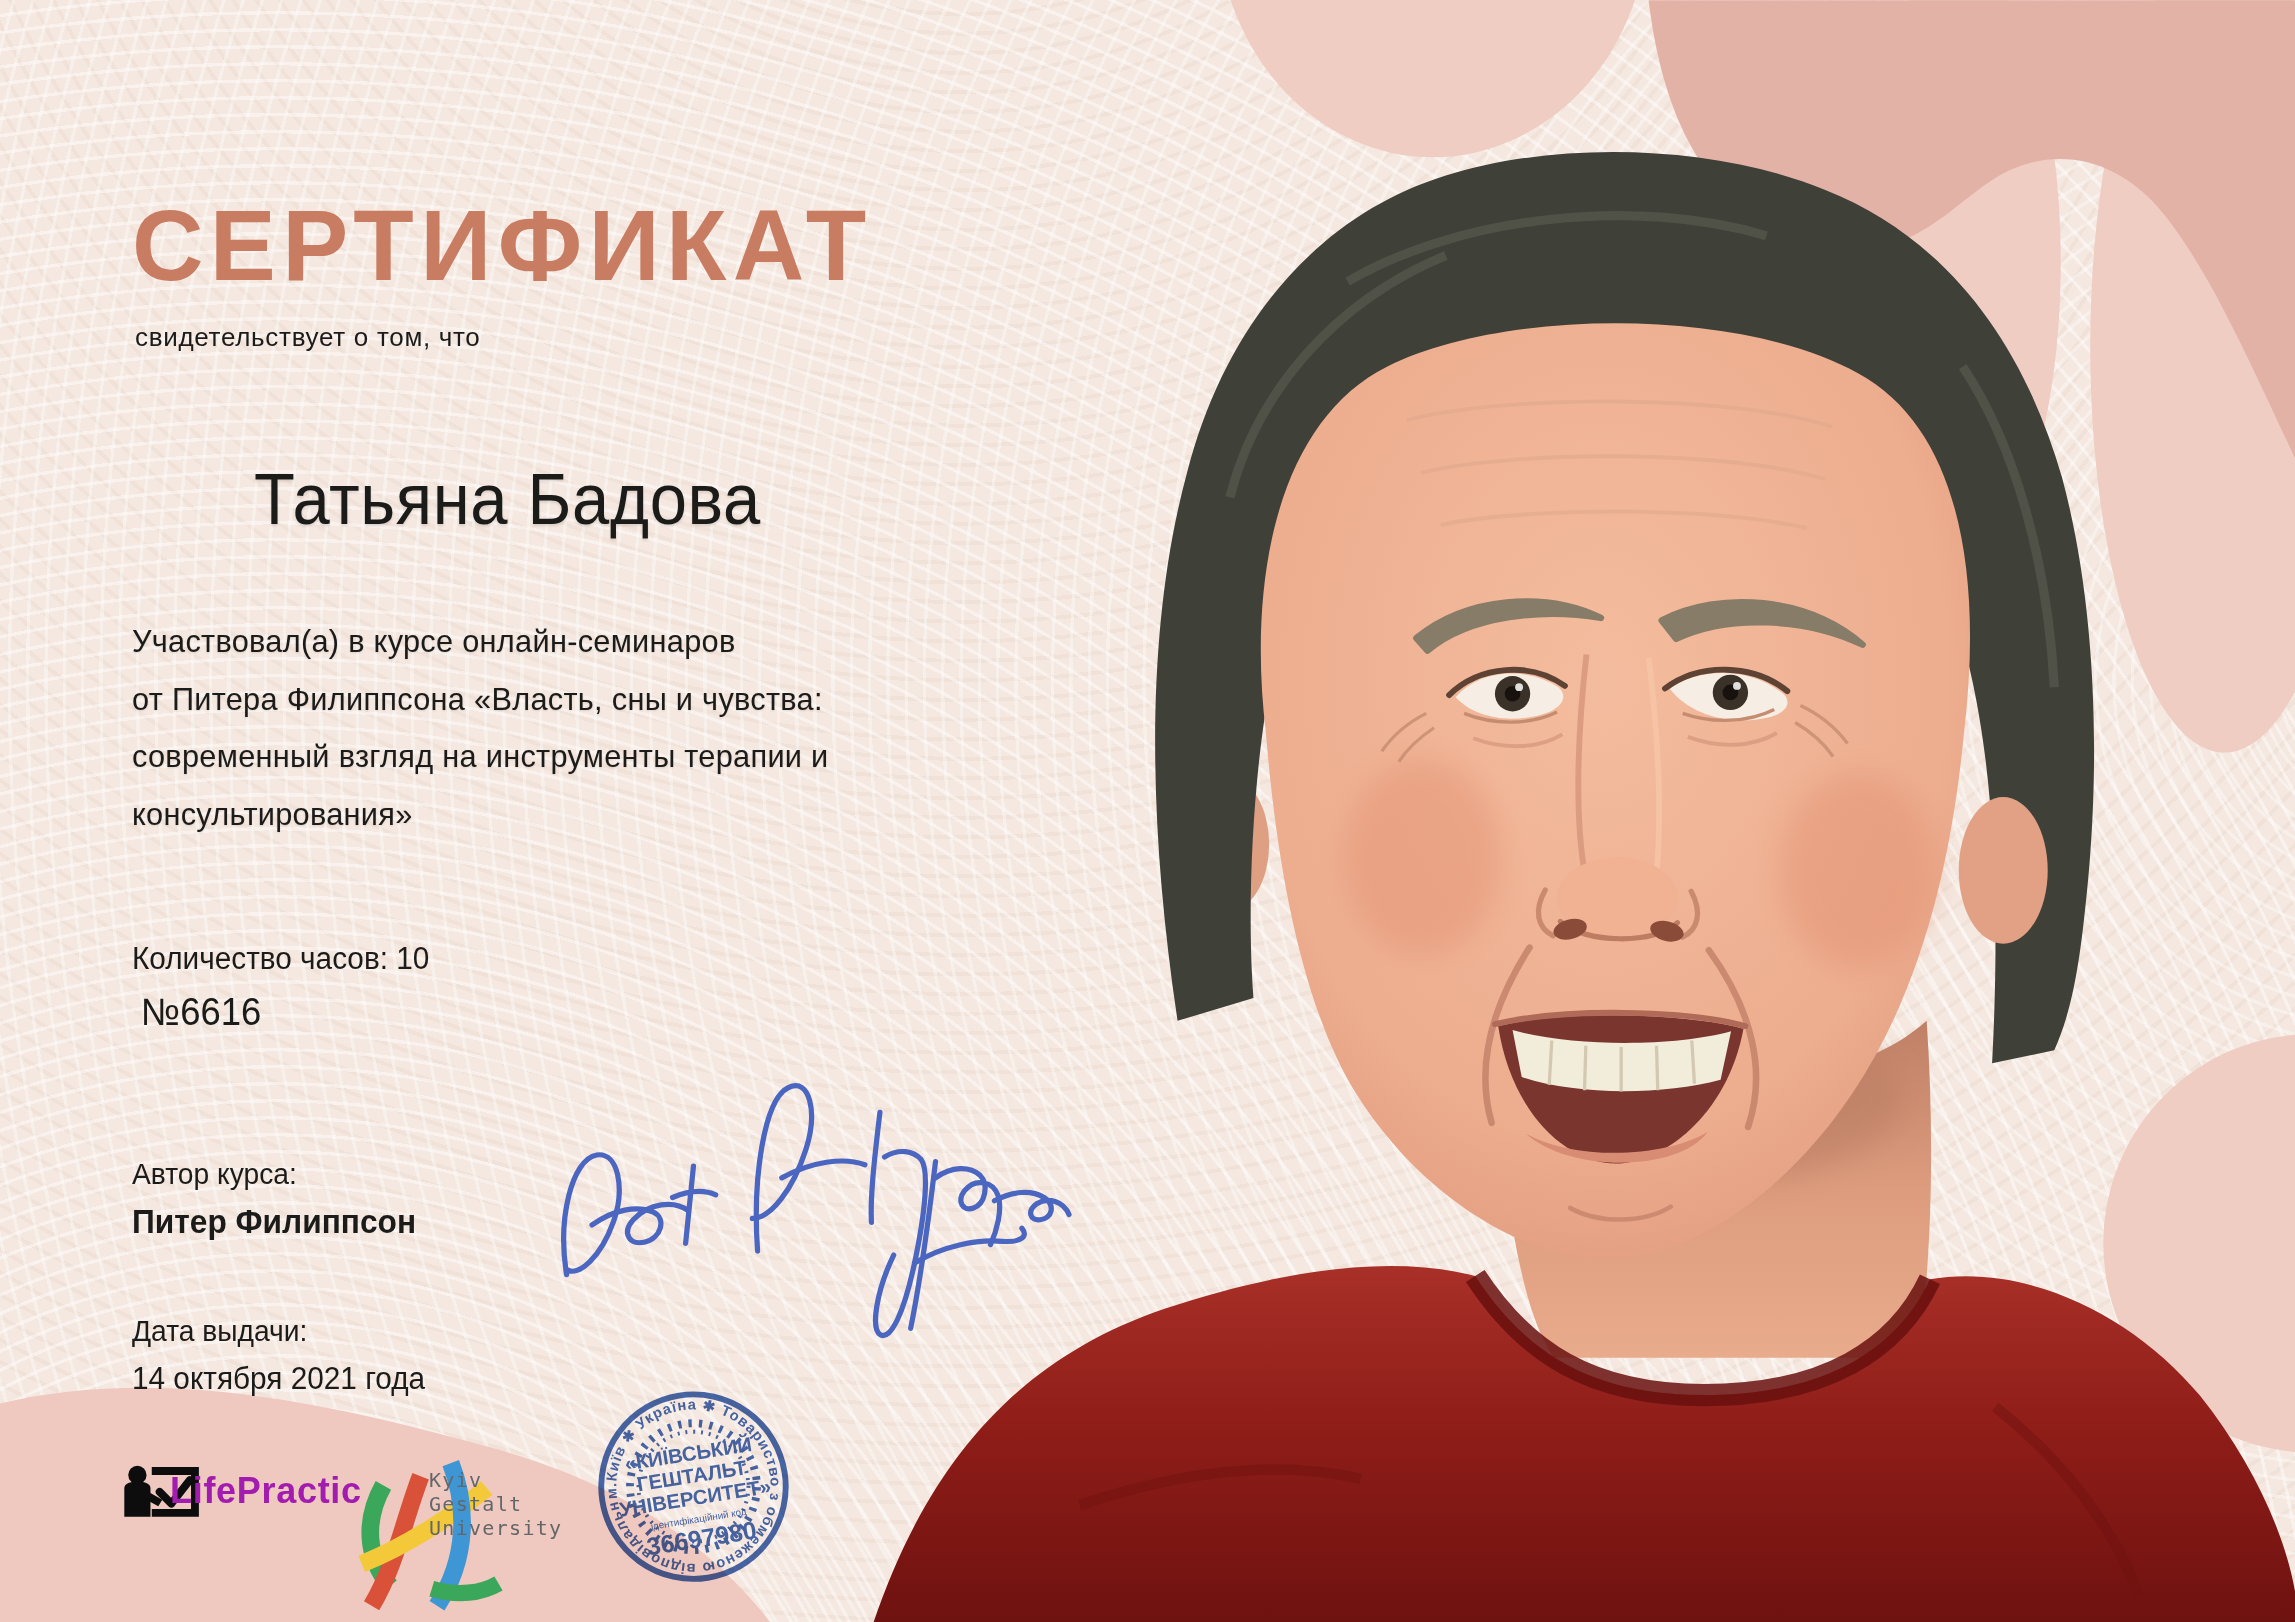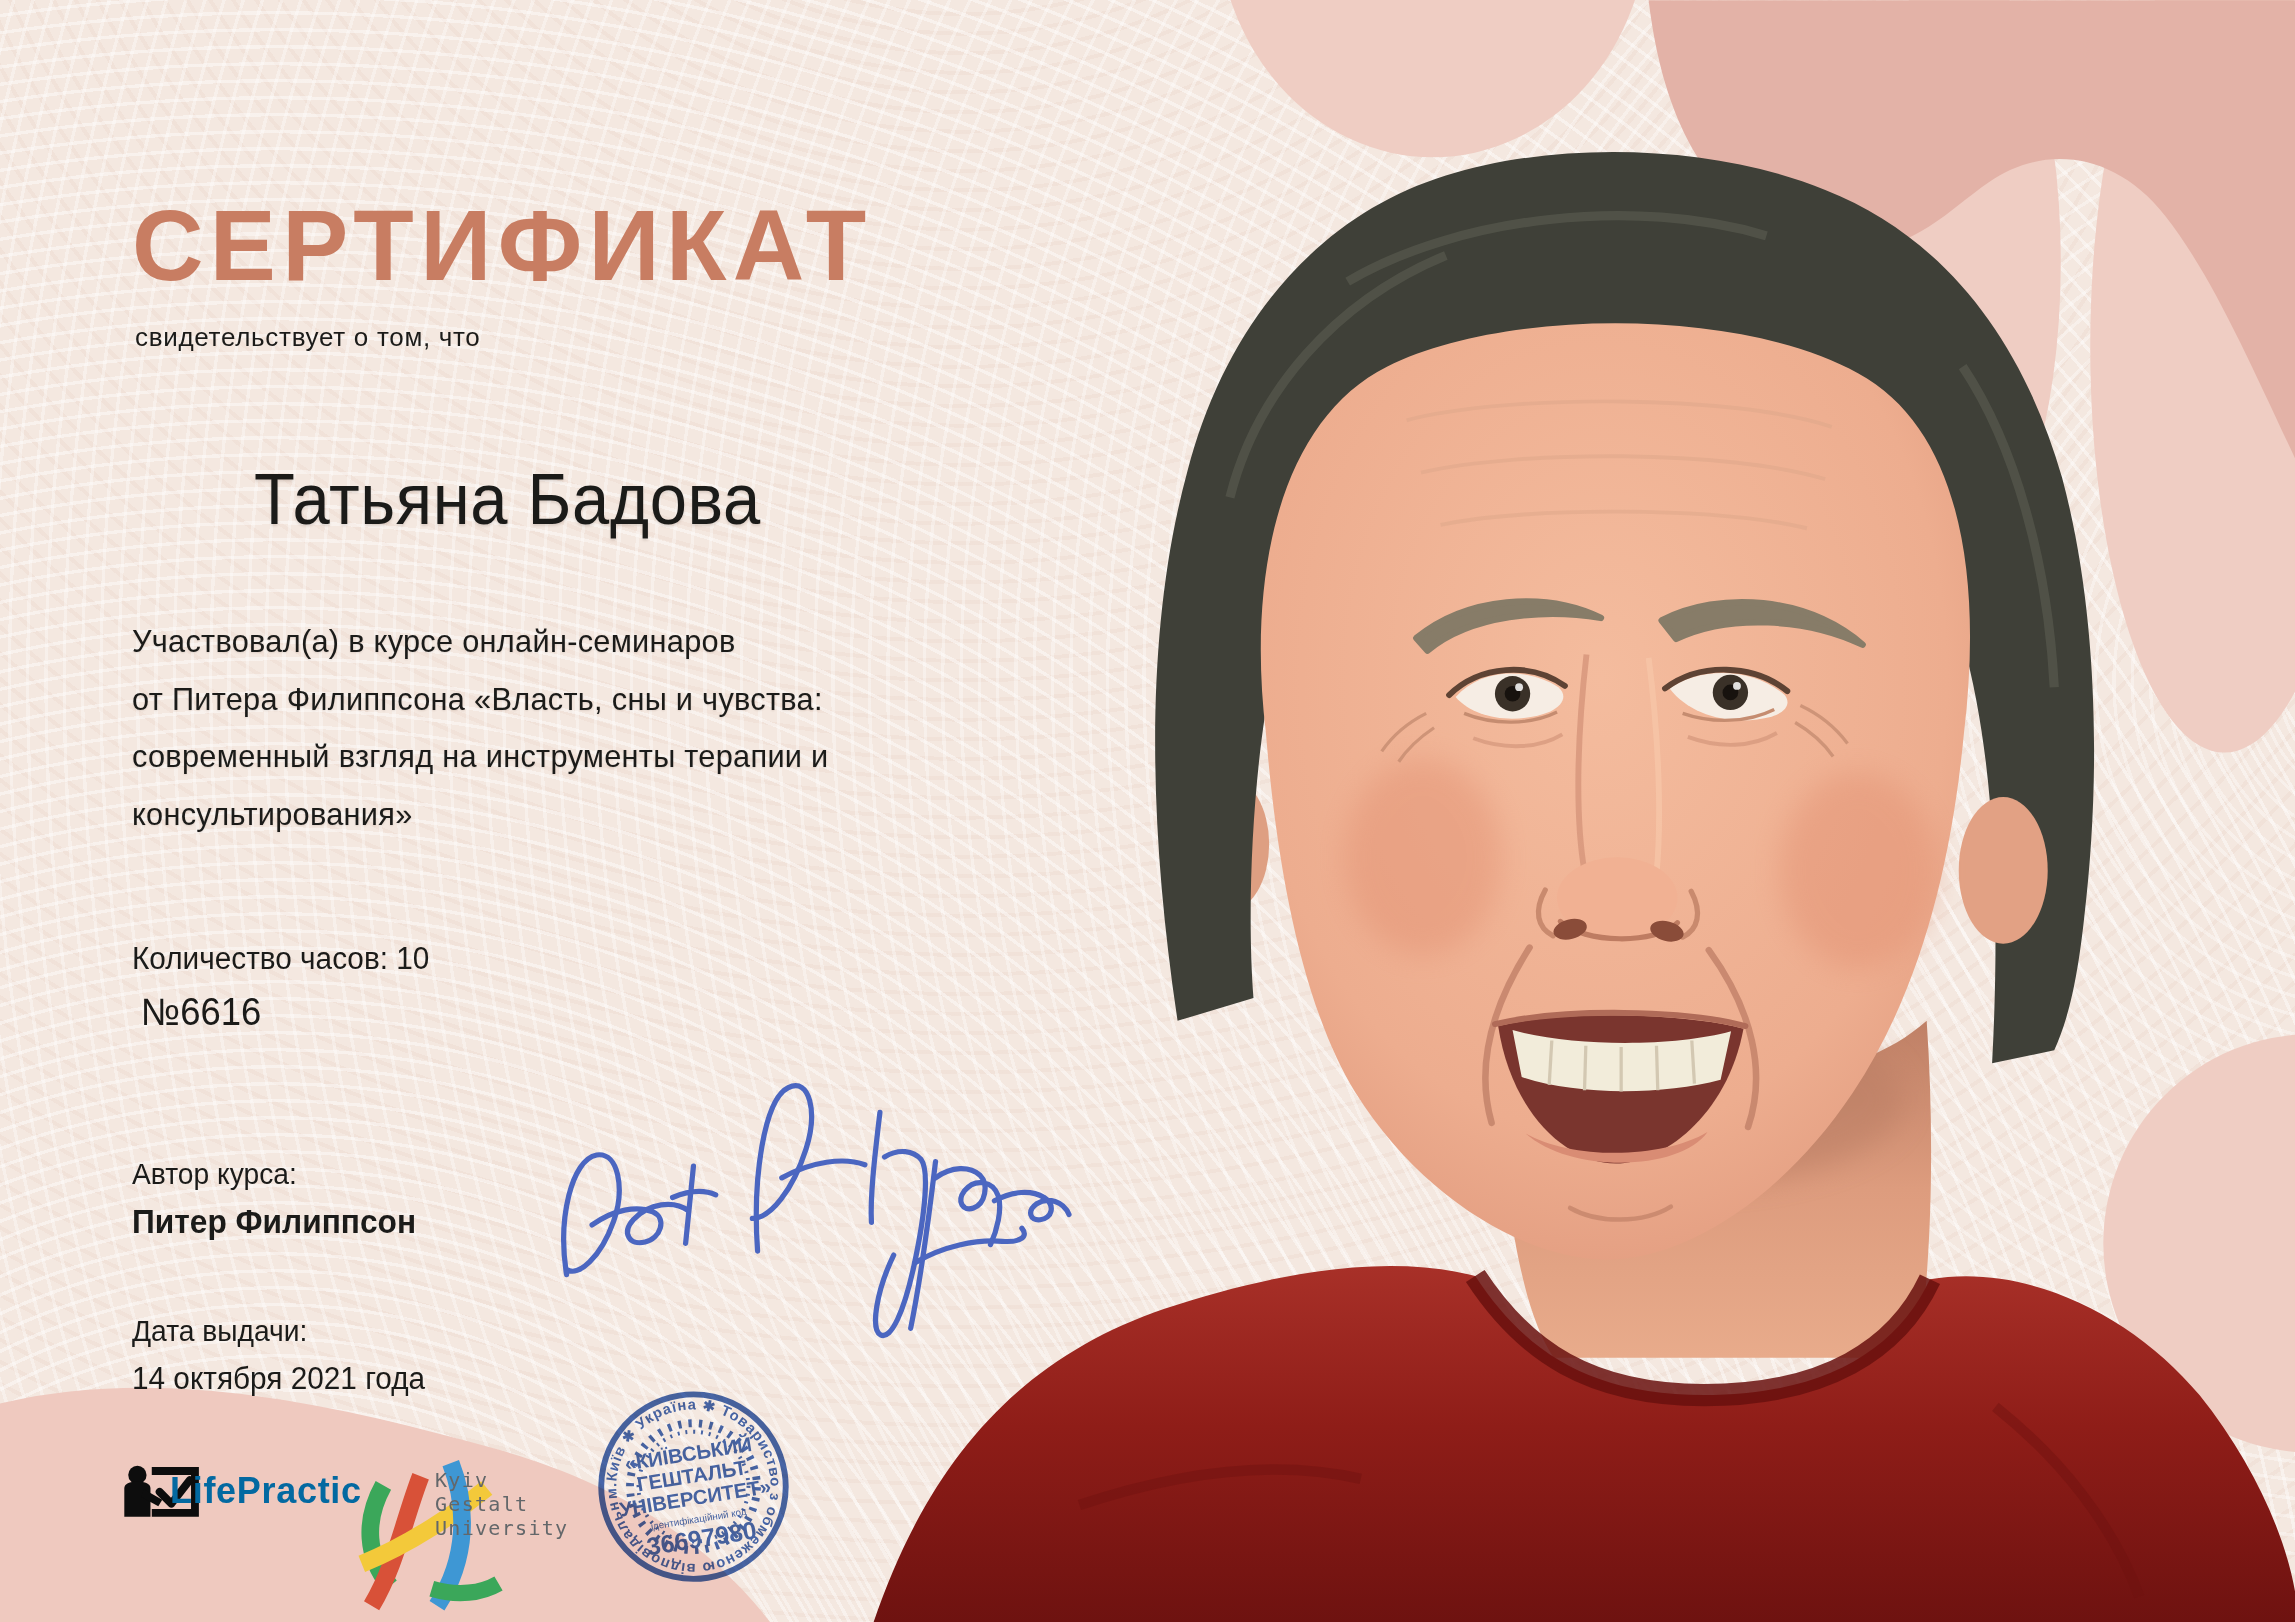--- a/index.html
+++ b/index.html
@@ -21,23 +21,23 @@
   #name{left:254px;top:458px;font-size:72px;font-weight:400;letter-spacing:0.7px;
         transform:scaleX(.93);text-shadow:0 2px 2.6px rgba(70,40,25,.14);}
   .desc{left:132px;font-size:32px;letter-spacing:0.3px;transform:scaleX(.96);
         text-shadow:0 1.3px 2px rgba(70,40,25,.12);}
   #hours{left:132px;top:941px;font-size:31px;transform:scaleX(.96);}
   #certnum{left:141px;top:991px;font-size:38px;transform:scaleX(.96);}
   #author-label{left:132px;top:1157px;font-size:29.4px;transform:scaleX(.96);}
   #author-name{left:132px;top:1203px;font-size:33px;font-weight:700;transform:scaleX(.96);}
   #date-label{left:132px;top:1314px;font-size:29.4px;transform:scaleX(.96);}
   #date-value{left:132px;top:1361px;font-size:31px;transform:scaleX(.96);}
-  #lp-text{left:170px;top:1470px;font-size:36px;font-weight:700;color:#0369a1;letter-spacing:0.7px;}
+  #lp-text{left:170px;top:1470px;font-size:36px;font-weight:700;color:#a21caf;letter-spacing:0.7px;}
   #kgu-text{left:429px;top:1468px;font-size:20px;line-height:24px;color:#63676A;
-            font-family:"DejaVu Sans Mono",monospace;letter-spacing:1.3px;margin-left:6px;}
+            font-family:"DejaVu Sans Mono",monospace;letter-spacing:1.3px;}
 </style>
 </head>
 <body>
 
 <div id="cert">
   <div id="pattern"></div>
 
   <svg id="bgsvg" width="2295" height="1623" viewBox="0 0 3508 2480">
     <defs>
       <linearGradient id="sweaterG" x1="0" y1="0" x2="0" y2="1">

